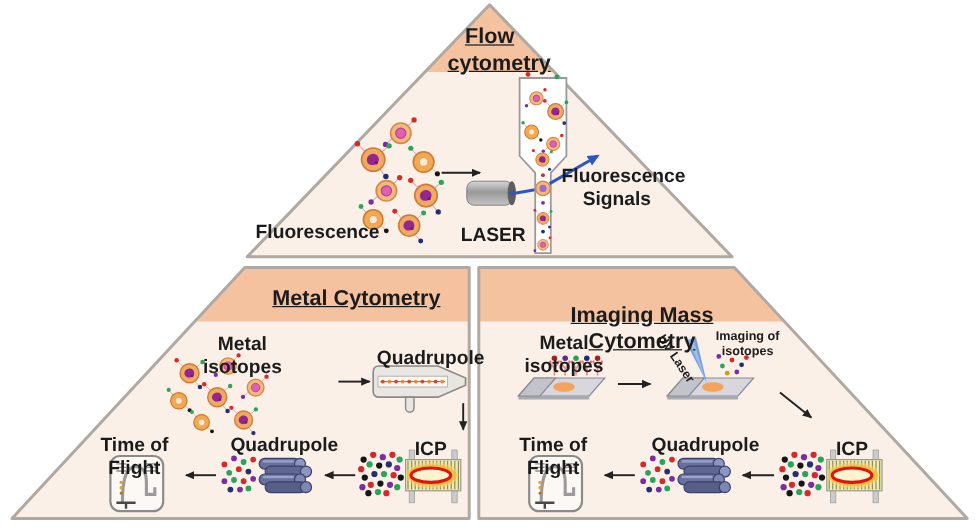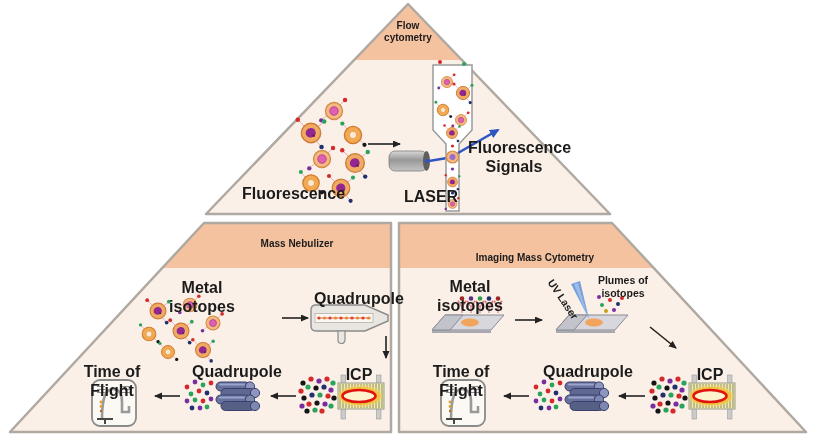--- a/index.html
+++ b/index.html
@@ -1,20 +1,20 @@
 <!DOCTYPE html>
 <html><head>
 <meta charset="utf-8">
 <style>
   html,body{margin:0;padding:0;background:#fff;}
   .stage{position:relative;width:817px;height:442px;background:#fff;overflow:hidden;
          font-family:"Liberation Sans",sans-serif;}
   .stage svg{position:absolute;left:0;top:0;}
   .lbl{position:absolute;font-weight:bold;color:#1b1b1b;text-align:center;line-height:1.2;}
-  .s13{font-size:10px;}
+  .s13{font-size:18px;text-decoration:underline;}
   .s11{font-size:16px;}
   .s10{font-size:10.5px;}
   .rot{transform:rotate(56deg);white-space:nowrap;}
 </style>
 </head>
 <body>
 
 <div class="stage">
 
 <svg width="817" height="442" viewBox="0 0 817 442">
@@ -291,32 +291,32 @@
     <line x1="529" y1="396" x2="504" y2="396" stroke="#222" stroke-width="1.6" marker-end="url(#ah)"></line>
     <use href="#cloudA" transform="translate(534,379)"></use>
     <use href="#quad" transform="translate(565,382)"></use>
     <line x1="645" y1="396" x2="619" y2="396" stroke="#222" stroke-width="1.6" marker-end="url(#ah)"></line>
     <use href="#cloudB" transform="translate(651,377)"></use>
     <use href="#icp" transform="translate(712,396)"></use>
   </g>
 </svg>
 
   <div class="lbl s13" style="left:373px;top:20px;width:70px;">Flow cytometry</div>
-  <div class="lbl s11" style="left:242px;top:184px;width:100px;">Fluorescence</div>
-  <div class="lbl s11" style="left:396px;top:187px;width:70px;">LASER</div>
+  <div class="lbl s11" style="left:213px;top:184px;width:100px;">Fluorescence</div>
+  <div class="lbl s11" style="left:376px;top:187px;width:70px;">LASER</div>
   <div class="lbl s11" style="left:468px;top:138px;width:92px;">Fluorescence Signals</div>
 
-  <div class="lbl s13" style="left:207px;top:238px;width:180px;">Mass Nebulizer</div>
+  <div class="lbl s13" style="left:207px;top:238px;width:180px;">Metal Cytometry</div>
   <div class="lbl s11" style="left:156px;top:278px;width:92px;">Metal isotopes</div>
   <div class="lbl s11" style="left:314px;top:289px;width:70px;">Quadrupole</div>
   <div class="lbl s11" style="left:64px;top:362px;width:96px;">Time of Flight</div>
   <div class="lbl s11" style="left:192px;top:362px;width:88px;">Quadrupole</div>
   <div class="lbl s11" style="left:341px;top:365px;width:36px;">ICP</div>
 
   <div class="lbl s13" style="left:430px;top:252px;width:210px;">Imaging Mass Cytometry</div>
   <div class="lbl s11" style="left:424px;top:277px;width:92px;">Metal isotopes</div>
   <div class="lbl s10 rot" style="left:528px;top:293px;width:70px;">UV Laser</div>
-  <div class="lbl s10" style="left:591px;top:274px;width:64px;">Plumes of isotopes</div>
+  <div class="lbl s10" style="left:591px;top:274px;width:64px;">Imaging of isotopes</div>
   <div class="lbl s11" style="left:413px;top:362px;width:96px;">Time of Flight</div>
   <div class="lbl s11" style="left:543px;top:362px;width:88px;">Quadrupole</div>
   <div class="lbl s11" style="left:692px;top:365px;width:36px;">ICP</div>
 
 </div>
 
 </body></html>

